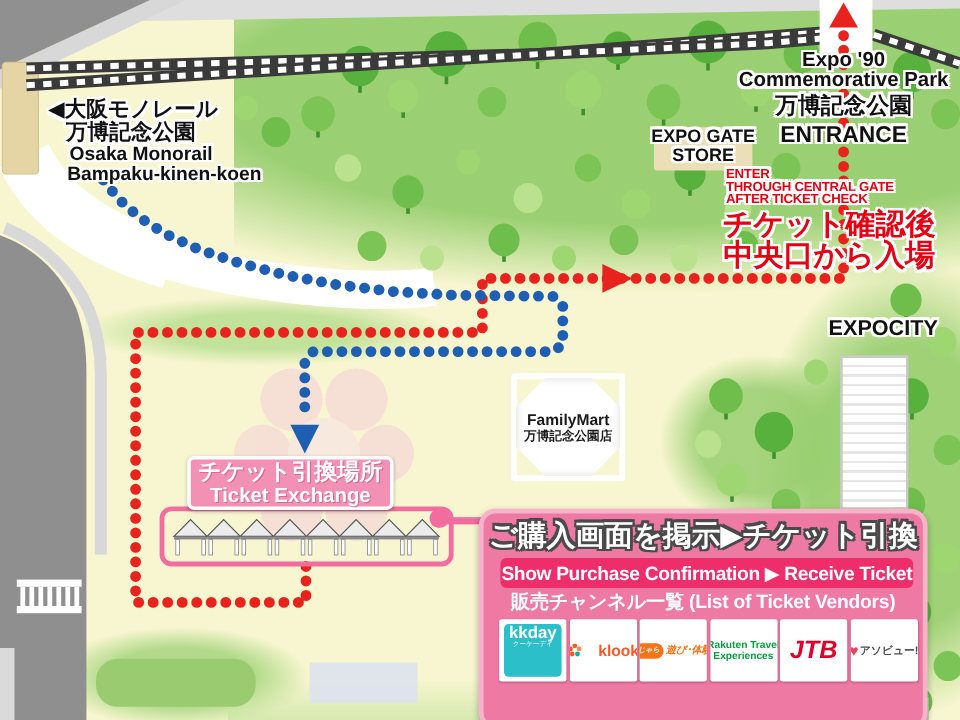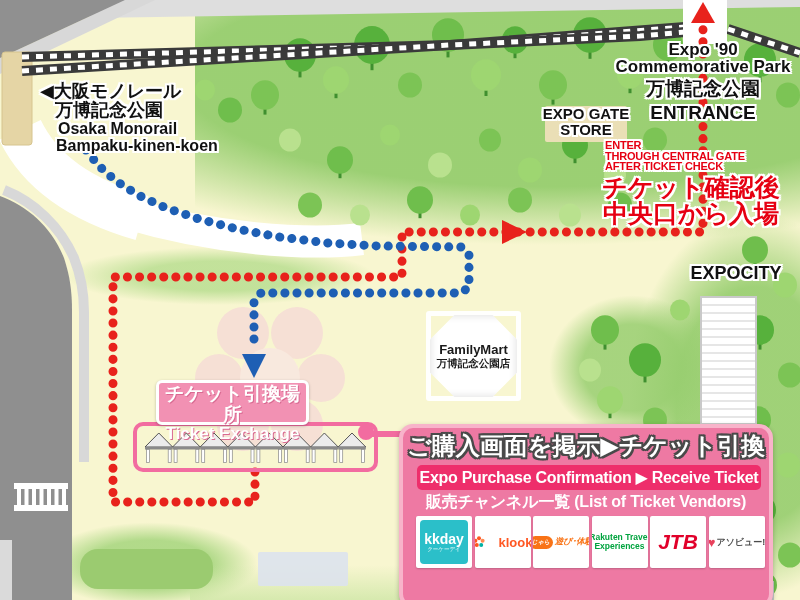--- a/index.html
+++ b/index.html
@@ -22,39 +22,39 @@
   .gate-note{left:605px;top:140px;width:196px;color:#E60012;font-size:11px;line-height:10.5px;letter-spacing:-.2px;}
   .gate-note-jp{left:576px;top:174px;width:230px;text-align:center;color:#E60012;font-size:25px;line-height:26px;white-space:nowrap;}
   .lalaport{left:676px;top:265px;width:120px;text-align:center;font-size:18px;line-height:17px;color:#111;}
   .walkway{background:repeating-linear-gradient(180deg,#fff 0 6px,#E6E6E6 6px 8px);border:2px solid #C9C9C9;}
   .fm-frame{left:426px;top:311px;width:95px;height:90px;border:5px solid rgba(255,255,255,.95);border-radius:3px;}
   .fm-oct{position:absolute;left:-1px;top:-1px;width:87px;height:82px;background:#fff;
           clip-path:polygon(28% 0%,72% 0%,100% 30%,100% 70%,72% 100%,28% 100%,0% 70%,0% 30%);
           box-shadow:inset 0 0 8px #DADADA;display:flex;flex-direction:column;align-items:center;justify-content:center;}
   .fm-oct .n1{font-size:13px;font-weight:bold;color:#1a1a1a;}
   .fm-oct .n2{font-size:10.5px;font-weight:bold;color:#1a1a1a;}
-  .tx-label{left:156px;top:380px;width:153px;height:45px;background:#F291B3;border:3px solid #fff;border-radius:6px;
+  .tx-label{left:156px;top:380px;width:172px;height:45px;background:#F291B3;border:3px solid #fff;border-radius:6px;
             box-shadow:0 1px 3px rgba(0,0,0,.25);text-align:center;color:#fff;
             text-shadow:1px 1px 0 #D96A92;}
   .tx-label .jp{font-size:19px;line-height:21px;font-weight:bold;}
   .tx-label .en{font-size:17px;line-height:17px;font-weight:bold;}
   .tent-box{left:133px;top:422px;width:245px;height:50px;border:4px solid #F26CA0;border-radius:10px;}
   .connector{left:372px;top:431px;width:32px;height:6px;background:#F26CA0;}
   .conn-dot{left:358px;top:424px;width:16px;height:16px;border-radius:50%;background:#F26CA0;}
   .panel{left:399px;top:424px;width:374px;height:184px;background:#EE79A3;border:4px solid #F8B3CA;border-radius:14px;
          box-shadow:0 2px 5px rgba(0,0,0,.25);}
   .panel-title{position:absolute;left:0;top:2px;width:100%;text-align:center;font-size:24px;font-weight:bold;color:#fff;white-space:nowrap;
        text-shadow:-2px 0 0 #4A4A4A,2px 0 0 #4A4A4A,0 -2px 0 #4A4A4A,0 2px 0 #4A4A4A,-1px -1px 0 #4A4A4A,1px -1px 0 #4A4A4A,-1px 1px 0 #4A4A4A,1px 1px 0 #4A4A4A,-2px -2px 0 #4A4A4A,2px 2px 0 #4A4A4A,-2px 2px 0 #4A4A4A,2px -2px 0 #4A4A4A;}
   .panel-bar{position:absolute;left:14px;top:37px;width:344px;height:25px;background:#EE2E6B;border-radius:5px;
        display:flex;align-items:center;justify-content:center;font-size:16px;font-weight:bold;color:#fff;letter-spacing:-.3px;white-space:nowrap;}
   .panel-heading{position:absolute;left:0;top:64px;width:100%;text-align:center;font-size:16px;font-weight:bold;color:#fff;letter-spacing:-.2px;white-space:nowrap;}
   .tiles{position:absolute;left:13px;top:88px;display:flex;gap:2.5px;}
   .tile{width:56px;height:52px;background:#fff;border-radius:2px;box-shadow:0 1px 2px rgba(0,0,0,.2);
         display:flex;flex-direction:column;align-items:center;justify-content:center;overflow:hidden;}
-  .kkday-inner{width:48px;height:44px;background:#2BBFC9;border-radius:4px;display:flex;flex-direction:column;align-items:center;justify-content:center;}
+  .kkday-inner{width:48px;height:44px;background:#2BBFC9;border-radius:4px;display:flex;flex-direction:column;align-items:center;}
   .kkday-inner .t{color:#fff;font-weight:bold;font-size:14px;line-height:14px;}
   .kkday-inner .s{color:#fff;font-size:5.5px;line-height:7px;}
   .klook-row{display:flex;align-items:center;gap:14px;}
   .klook-t{color:#FF5722;font-weight:bold;font-size:13px;}
   .jalan-row{display:flex;align-items:center;gap:2px;font-style:italic;}
   .jalan-mark{width:24px;height:13px;background:#F97316;border-radius:7px;color:#fff;font-size:6px;line-height:13px;text-align:center;font-weight:bold;}
   .jalan-t{color:#F97316;font-weight:bold;font-size:8.5px;white-space:nowrap;}
   .rak-t{color:#00A33E;font-weight:bold;font-size:8.5px;line-height:9.5px;text-align:center;white-space:nowrap;}
   .jtb-t{color:#E1002A;font-weight:900;font-style:italic;font-size:21px;}
   .aso-row{display:flex;align-items:center;gap:1px;}
@@ -309,21 +309,21 @@
     </svg>
   <div class="abs connector"></div>
   <div class="abs conn-dot"></div>
   <div class="abs tx-label">
     <div class="jp">チケット引換場所</div>
     <div class="en">Ticket Exchange</div>
   </div>
 
   <div class="abs panel">
     <div class="panel-title">ご購入画面を掲示▶チケット引換</div>
-    <div class="panel-bar">Expo Purchase Confirmation ▶ Receive Ticket</div>
+    <div class="panel-bar">Show Purchase Confirmation ▶ Receive Ticket</div>
     <div class="panel-heading">販売チャンネル一覧 (List of Ticket Vendors)</div>
     <div class="tiles">
       <div class="tile">
         <div class="kkday-inner">
           <div class="t">kkday</div>
           <div class="s">クーケーデイ</div>
         </div>
       </div>
       <div class="tile">
         <div class="klook-row">

